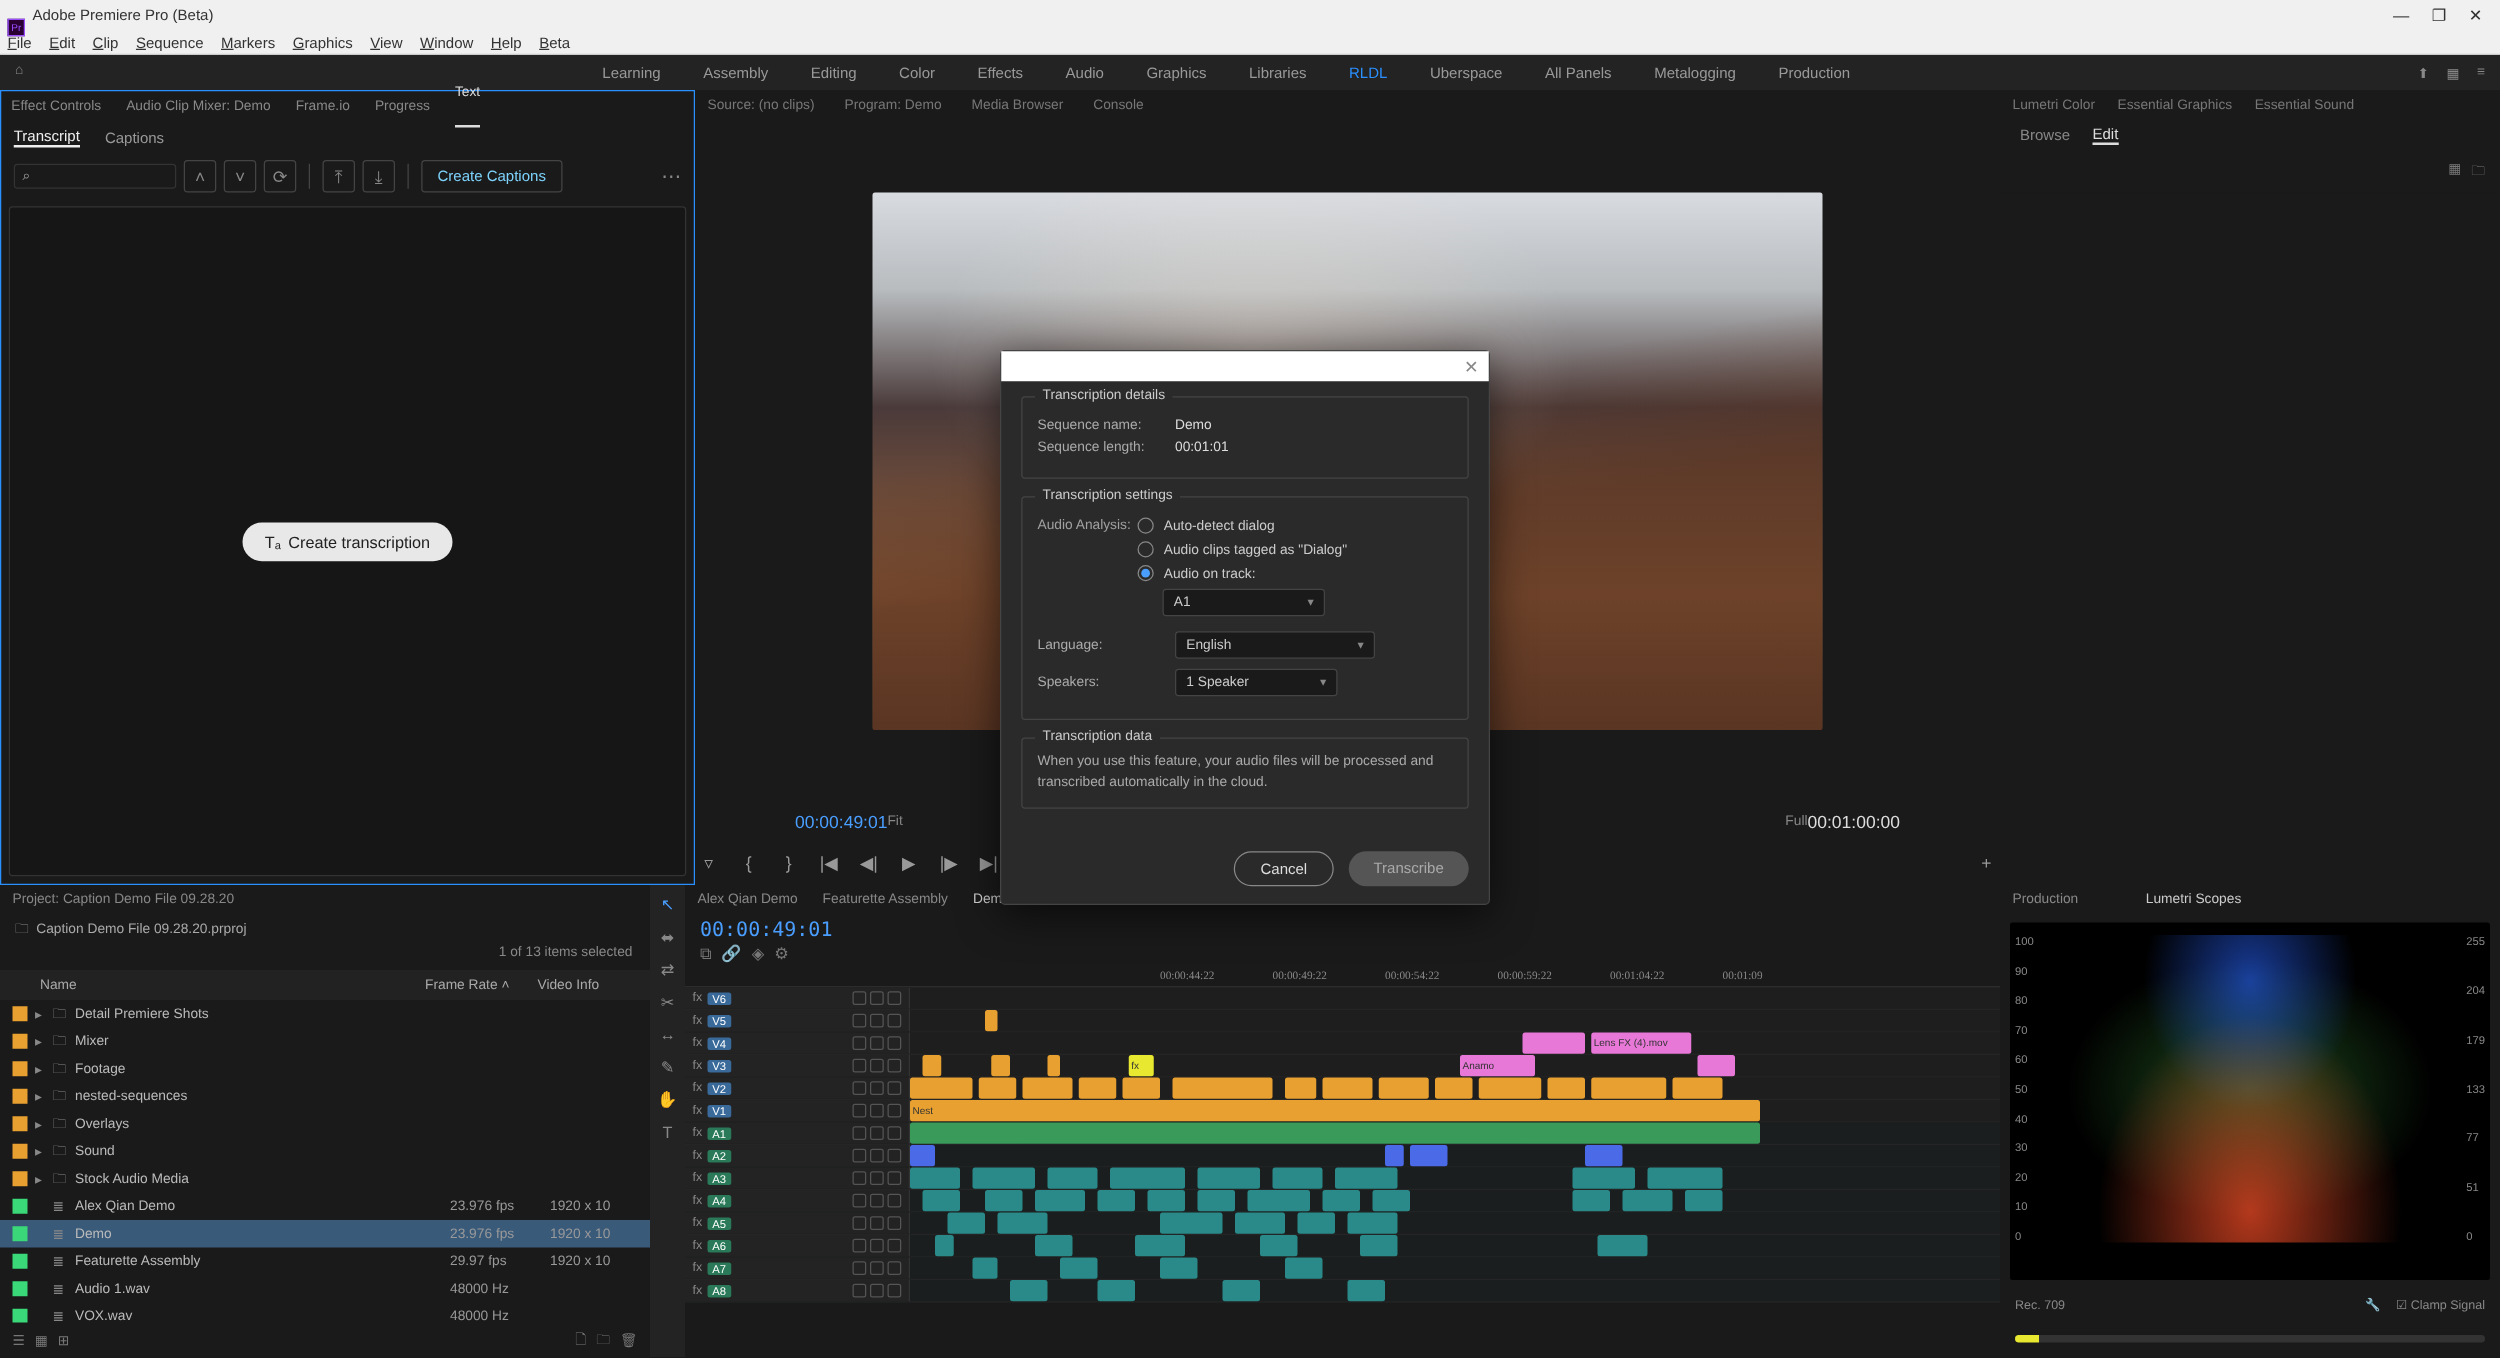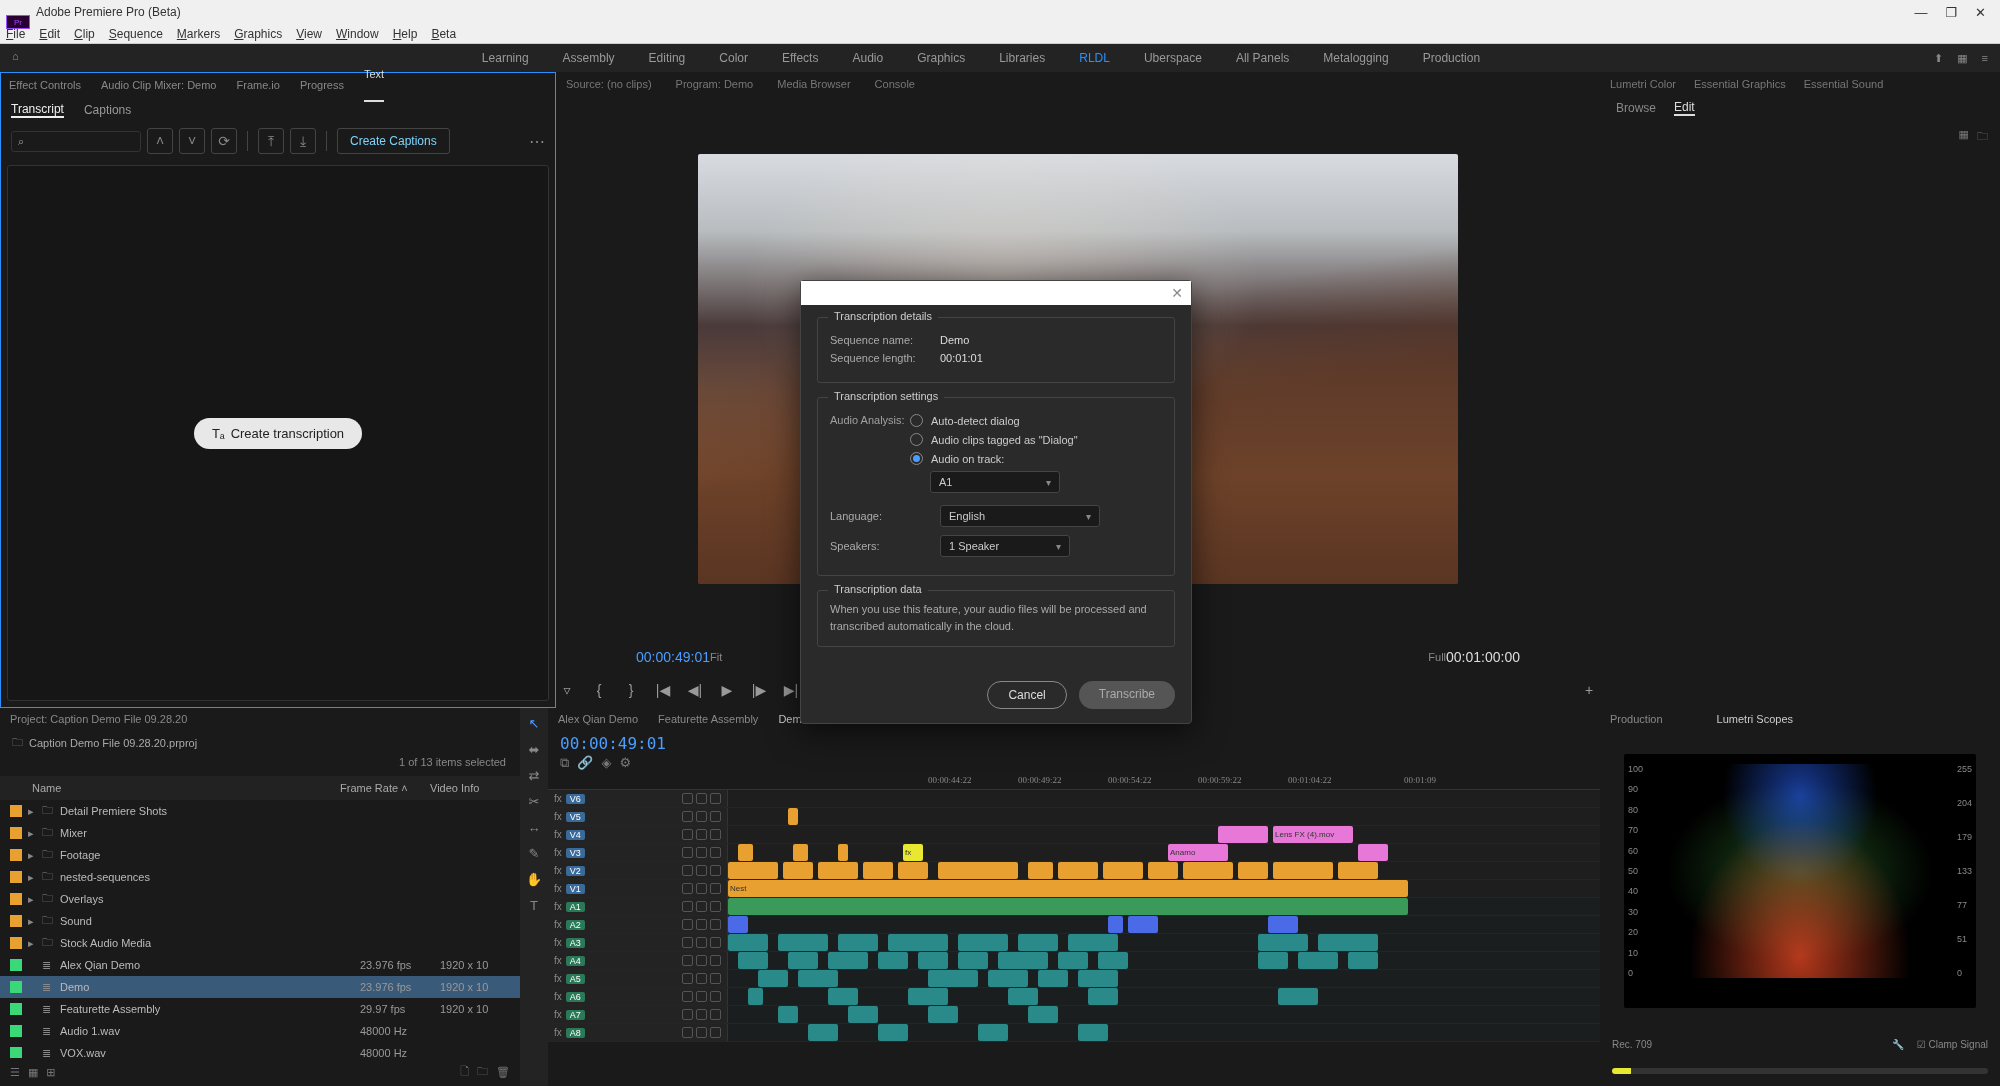--- a/index.html
+++ b/index.html
@@ -1,18 +1,18 @@
 <!DOCTYPE html>
 <html><head>
 <meta charset="utf-8">
 <style>
 * { margin:0; padding:0; box-sizing:border-box; font-family:'Segoe UI',Arial,sans-serif; }
 body { background:#1a1a1a; color:#a0a0a0; font-size:11px; overflow:hidden; width:2000px; height:1086px; position:relative; }
 .titlebar { height:24px; background:#f0f0f0; color:#333; display:flex; align-items:center; padding:0 6px; }
-.titlebar .logo { width:24px; height:14px; background:#2a0033; border:1px solid #9a4dff; margin-right:6px; display:flex; align-items:center; justify-content:center; font-size:8px; color:#9a4dff; font-weight:normal;margin-top:20px; }
+.titlebar .logo { width:14px; height:14px; background:#2a0033; border:1px solid #9a4dff; margin-right:6px; display:flex; align-items:center; justify-content:center; font-size:8px; color:#9a4dff; font-weight:normal;margin-top:20px; }
 .titlebar .title { flex:1; font-size:12px; }
 .winctrl { display:flex; gap:18px; padding-right:8px; }
 .winctrl span { cursor:pointer; font-size:13px; }
 .menubar { height:20px; background:#f0f0f0; color:#333; display:flex; align-items:center; padding:0 6px; gap:14px; font-size:12px; border-bottom:1px solid #ccc; }
 .menubar span { cursor:pointer; }
 .menubar span u { text-decoration:underline; }
 .workspacebar { height:28px; background:#232323; display:flex; align-items:center; padding:0 12px; }
 .home-icon { width:16px; height:16px; color:#888; }
 .wstabs { flex:1; display:flex; justify-content:center; gap:34px; }
 .wstabs span { font-size:12px; color:#999; cursor:pointer; }
@@ -92,21 +92,21 @@
 .trcontent { flex:1; position:relative; }
 .clip { position:absolute; height:100%; top:0; border-radius:2px; font-size:8px; overflow:hidden; padding:0 2px; display:flex; align-items:center; }
 .clip.orange { background:#e8a030; color:#333; }
 .clip.pink { background:#e878d8; color:#333; }
 .clip.green { background:#3a9a5a; color:#fff; }
 .clip.teal { background:#2a8a8a; color:#fff; }
 .clip.blue { background:#4a6ae8; color:#fff; }
 .clip.yellow { background:#e8e830; color:#333; }
 .scopes { width:400px; display:flex; flex-direction:column; background:#1a1a1a; }
 .scopes-tabs { height:22px; display:flex; align-items:center; padding:0 10px; gap:18px; font-size:11px; color:#888; }
-.scope-img { flex:1; margin:24px; background:#000; position:relative; border-radius:2px; overflow:hidden; }
+.scope-img { flex:1; margin:8px; background:#000; position:relative; border-radius:2px; overflow:hidden; }
 .scope-grad { position:absolute; inset:10px 20px 30px 20px; background:radial-gradient(ellipse at 50% 90%, rgba(255,80,40,0.7), transparent 50%), radial-gradient(ellipse at 50% 15%, rgba(40,100,255,0.6), transparent 35%), radial-gradient(ellipse at 50% 50%, rgba(100,255,100,0.3), transparent 60%); }
 .scope-scale { position:absolute; left:4px; top:10px; bottom:30px; display:flex; flex-direction:column; justify-content:space-between; font-size:9px; color:#888; }
 .scope-scale-r { position:absolute; right:4px; top:10px; bottom:30px; display:flex; flex-direction:column; justify-content:space-between; font-size:9px; color:#888; }
 .scope-foot { height:24px; display:flex; align-items:center; padding:0 12px; font-size:10px; color:#888; gap:12px; }
 .scope-bar { height:30px; padding:6px 12px; display:flex; align-items:center; }
 .scope-bar .bar { flex:1; height:6px; background:linear-gradient(90deg,#e8e830 0%,#e8e830 5%,#333 5%); border-radius:3px; }
 
 .modal { position:absolute; left:800px; top:280px; width:392px; background:#2a2a2a; border:1px solid #444; border-radius:4px; box-shadow:0 8px 32px rgba(0,0,0,0.6); z-index:100; }
 .modal-titlebar { height:24px; background:#fff; display:flex; align-items:center; justify-content:flex-end; padding:0 8px; }
 .modal-close { color:#888; cursor:pointer; font-size:14px; }
@@ -419,21 +419,21 @@
           <span>◈</span>
           <span>⚙</span>
         </div>
       </div>
       <div class="tl-ruler">
         <span class="tick" style="left:380px">00:00:44:22</span>
         <span class="tick" style="left:470px">00:00:49:22</span>
         <span class="tick" style="left:560px">00:00:54:22</span>
         <span class="tick" style="left:650px">00:00:59:22</span>
         <span class="tick" style="left:740px">00:01:04:22</span>
-        <span class="tick" style="left:856px">00:01:09</span>
+        <span class="tick" style="left:830px">00:01:09</span>
       </div>
       <div class="tl-tracks" id="tl-tracks">
           <div class="track v">
             <div class="trhead ">
               <span>fx</span>
               <span class="lbl">V6</span>
               <div class="togs">
                 <div class="tog"></div>
                 <div class="tog"></div>
                 <div class="tog"></div>

